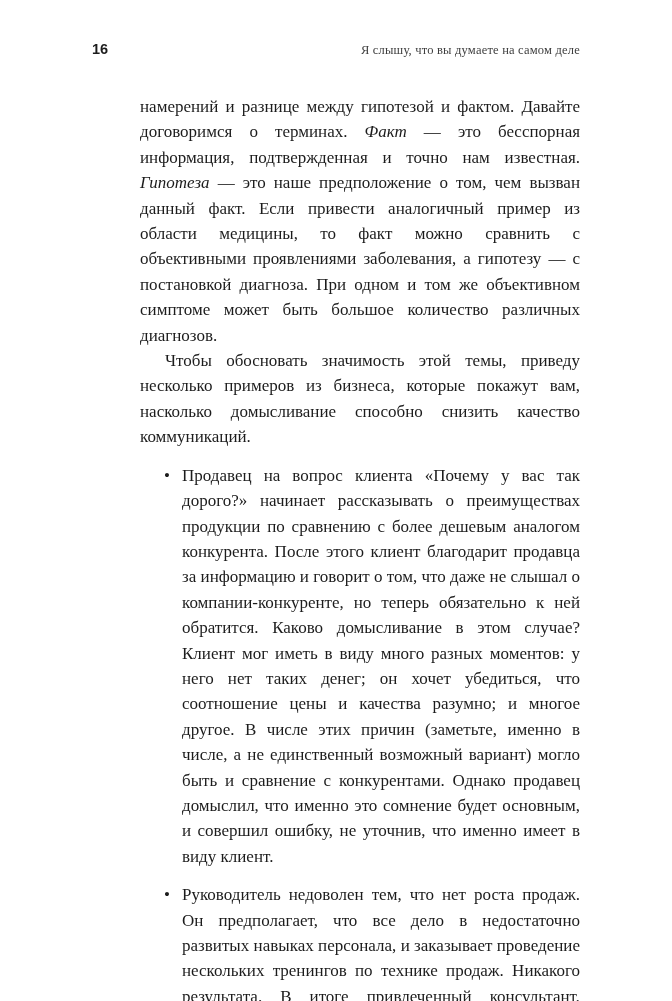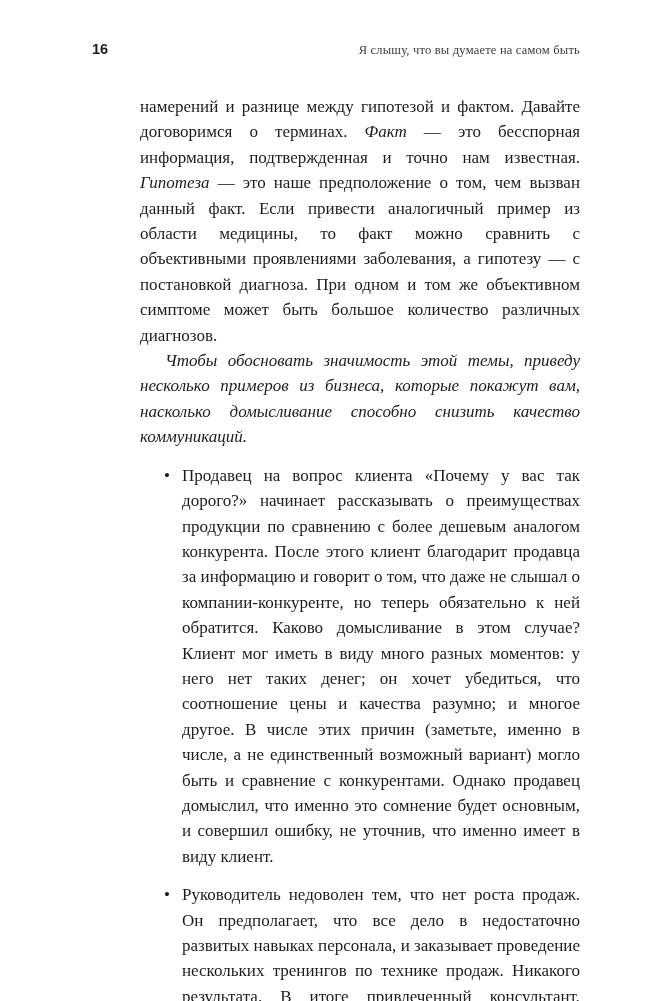--- a/index.html
+++ b/index.html
@@ -33,21 +33,21 @@
     }
     .page-body {
       font-size: 17px;
       line-height: 25.4px;
       text-align: justify;
       hyphens: auto;
       margin-left: 48px;
       -webkit-hyphens: auto;
     }
     .para { margin: 0; }
-    .para.indent { text-indent: 25px; font-style: italic; }
+    .para.indent { text-indent: 25px; }
     .term { font-style: italic; }
     .bullet-list {
       list-style: none;
       margin: 13px 0 0 0;
       padding-left: 24px;
     }
     .bullet-item {
       position: relative;
       padding-left: 18px;
     }
@@ -58,21 +58,21 @@
       top: 0;
     }
   </style>
 </head>
 <body>
 
 <div class="page">
 
   <header class="page-header">
     <span class="page-number">16</span>
-    <span class="running-title">Я слышу, что вы думаете на самом быть</span>
+    <span class="running-title">Я слышу, что вы думаете на самом деле</span>
   </header>
 
   <main class="page-body">
 
     <p class="para"><span>намерений и разнице между гипотезой и фактом. Давайте договоримся о терминах. </span><em class="term">Факт</em><span> — это бесспорная информация, подтвержденная и точно нам известная. </span><em class="term">Гипотеза</em><span> — это наше предположение о том, чем вызван данный факт. Если привести аналогичный пример из области медицины, то факт можно сравнить с объективными проявлениями заболевания, а гипотезу — с постановкой диагноза. При одном и том же объективном симптоме может быть большое количество различных диагнозов.</span></p>
 
     <p class="para indent">Чтобы обосновать значимость этой темы, приведу несколько примеров из бизнеса, которые покажут вам, насколько домысливание способно снизить качество коммуникаций.</p>
 
     <ul class="bullet-list">
       <li class="bullet-item">

